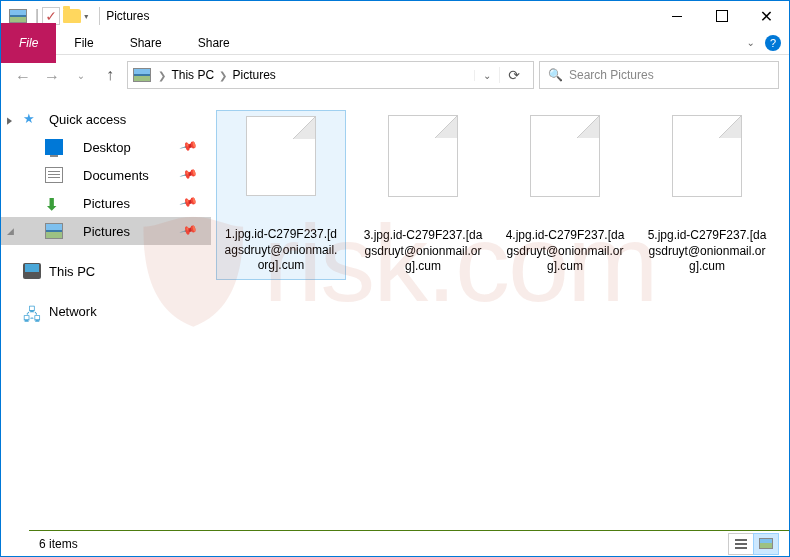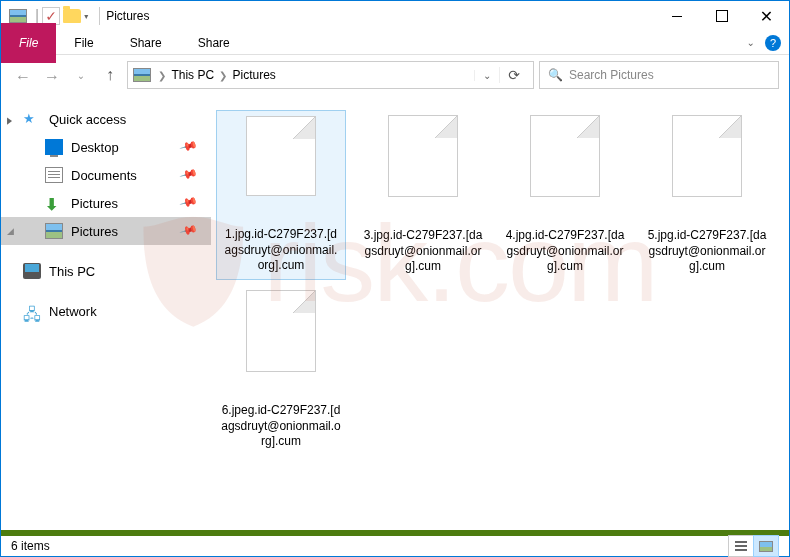--- a/index.html
+++ b/index.html
@@ -38,21 +38,21 @@
     .path-box .spacer{flex:1;}
     .path-dd { color: #666; font-size:10px; padding:0 8px; border-left:1px solid #eee;}
     .refresh { color: #555; font-size:14px; padding:0 8px; border-left:1px solid #eee;}
     .search-box { width: 240px; height: 28px; border: 1px solid #ccc; display:flex; align-items:center; padding:0 8px; color:#888; font-size:12px;}
     .search-box .si { margin-right:6px;}
     
     .content { flex:1; display:flex; overflow:hidden;}
     .sidebar { width: 210px; padding: 10px 0; }
     .nav-group { margin-bottom: 12px;}
     .nav-item { height: 28px; display: flex; align-items: center; padding-left: 22px; font-size: 13px; position:relative;}
-    .nav-item.level2 { padding-left: 44px; }
+    .nav-item.level2 { padding-left: 44px; gap: 12px; }
     .nav-item.selected { background: #d0d0d0; }
     .nav-item.selected::before { content:'◢'; position:absolute; left:6px; font-size:9px; color:#888;}
     .nav-item.quick::before { content:'▸'; position:absolute; left:6px; font-size:10px; color:#666; transform:scaleY(1.5);}
     .nav-item .icon { width:18px; height:16px; margin-right:8px; }
     .pin { margin-left:auto; margin-right:15px; color:#888; font-size:12px; transform:rotate(30deg);}
     .ico-star { color:#40a0e8; }
     .ico-desktop { background:#0078d7; width:18px; height:12px; position:relative; }
     .ico-desktop::after{content:''; position:absolute; bottom:-2px; left:5px; width:8px; height:2px; background:#888;}
     .ico-doc { width:14px; height:16px; border:1px solid #888; background:#fff; position:relative;}
     .ico-doc::before {content:''; position:absolute; top:3px; left:2px; right:2px; height:1px; box-shadow: 0 0 0 #888, 0 3px 0 #888, 0 6px 0 #888; background:#888;}
@@ -62,21 +62,21 @@
     .ico-pc::before{content:''; position:absolute; top:1px; left:2px; right:2px; height:8px; background:#4aa7d8;}
     .ico-net { color:#4aa7d8; font-size:16px;}
     
     .filepane { flex:1; padding: 15px 5px; display: flex; flex-wrap: wrap; align-content: flex-start; gap: 5px 12px;}
     .file-item { width: 130px; height: 170px; display:flex; flex-direction:column; align-items:center; padding:5px;gap:26px; }
     .file-item.sel { border:1px solid #a0d0f0; background:#e8f4fd;}
     .file-thumb { width: 70px; height: 82px; background:#fff; border:1px solid #ccc; position:relative; margin-bottom:5px;}
     .file-thumb::before { content:''; position:absolute; top:0; right:0; width:22px; height:22px; background:linear-gradient(135deg, #fff 0%, #fff 48%, #ccc 48%, #ccc 52%, #e8e8e8 52%); }
     .file-name { font-size:12px; text-align:center; word-break:break-all; line-height:1.3; color:#000;}
     
-    .statusbar { height: 26px; border-top:6px solid #4d7c0f; display:flex; align-items:center; padding:0 10px; font-size:12px;}
+    .statusbar { height: 26px; border-top:1px solid #4d7c0f; display:flex; align-items:center; padding:0 10px; font-size:12px;margin-left:28px;}
     .statusbar .spacer{flex:1;}
     .viewbtn { width:26px; height:22px; border:1px solid #ccc; display:inline-flex; align-items:center; justify-content:center; margin-left:-1px;}
     .viewbtn.active { background:#cce8ff; border-color:#99d1ff;}
     .viewbtn .vi-list::before{content:''; display:block; width:12px; height:2px; background:#666; box-shadow:0 4px 0 #666, 0 -4px 0 #666;}
     .viewbtn .vi-thumb { width:14px; height:11px; background: linear-gradient(180deg, #7ec0ee 50%, #9dc183 50%); border:1px solid #888;}
     
     .watermark { position:absolute; top:50%; left:50%; transform:translate(-50%,-60%); font-size:110px; font-weight:400; color:rgba(200,100,70,0.12); pointer-events:none; font-family: Arial, sans-serif; letter-spacing:-2px; white-space:nowrap; z-index:0;}
     .watermark .shield{ display:inline-block; width:120px; height:120px; vertical-align:middle; margin-right:10px; position:relative;}
     .watermark .shield::before{content:''; position:absolute; inset:0; background:rgba(200,100,70,0.12); clip-path: path('M60 5 C40 5 25 15 10 15 C10 60 20 100 60 115 C100 100 110 60 110 15 C95 15 80 5 60 5 Z');}
   </style>
@@ -181,24 +181,20 @@
         <div class="file-name">3.jpg.id-C279F237.[dagsdruyt@onionmail.org].cum</div>
       </div>
       <div class="file-item">
         <div class="file-thumb"></div>
         <div class="file-name">4.jpg.id-C279F237.[dagsdruyt@onionmail.org].cum</div>
       </div>
       <div class="file-item">
         <div class="file-thumb"></div>
         <div class="file-name">5.jpg.id-C279F237.[dagsdruyt@onionmail.org].cum</div>
       </div>
-      <div class="file-item">
-        <div class="file-thumb"></div>
-        <div class="file-name">6.jpeg.id-C279F237.[dagsdruyt@onionmail.org].cum</div>
-      </div>
     </div>
   </div>
 
   <div class="statusbar">
     <span>6 items</span>
     <span class="spacer"></span>
     <span class="viewbtn">
         <span class="vi-list"></span>
       </span>
     <span class="viewbtn active">

